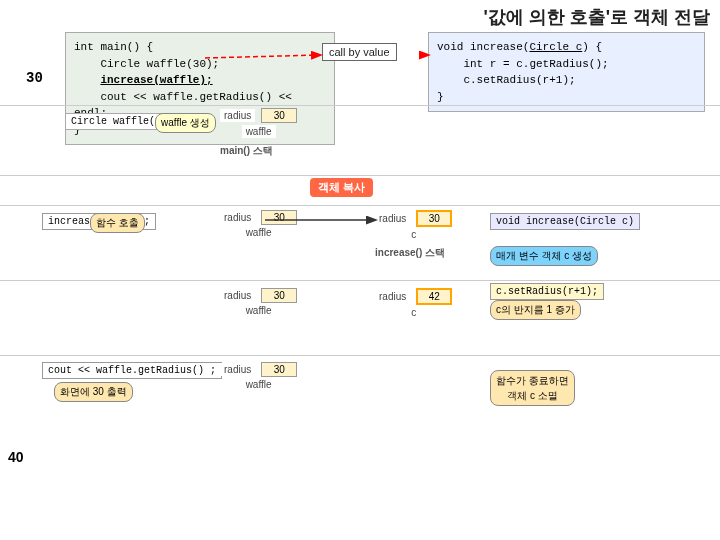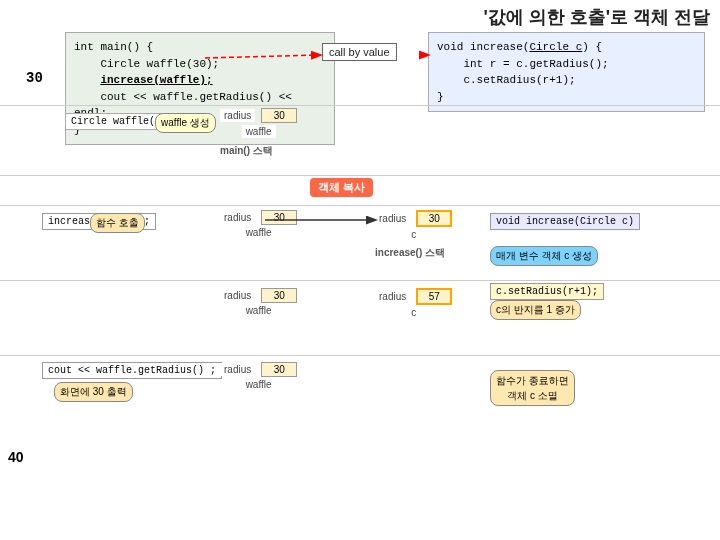--- a/index.html
+++ b/index.html
@@ -266,21 +266,21 @@
       <span class="frame-cell" style="background:#fff3cc; width:36px;">30</span>
     </div>
     <div style="margin-top:1px;" class="frame-row">
       <span class="frame-cell label">waffle</span>
     </div>
   </div>
 
   <div style="position:absolute; top:288px; left:375px;">
     <div class="frame-row">
       <span class="frame-cell label">radius</span>
-      <span class="frame-cell" style="background:#fff3cc; width:36px; border:2px solid orange;">57</span>
+      <span class="frame-cell" style="background:#fff3cc; width:36px; border:2px solid orange;">42</span>
     </div>
     <div style="margin-top:1px;" class="frame-row">
       <span class="frame-cell label">c</span>
     </div>
   </div>
 
   <div class="func-box" style="top:283px; left:490px; background:#fff8cc;">
     <span>c.setRadius(r+1);</span>
   </div>
   <div class="annotation-box" style="top:300px; left:490px; background:#ffe8b0;">

